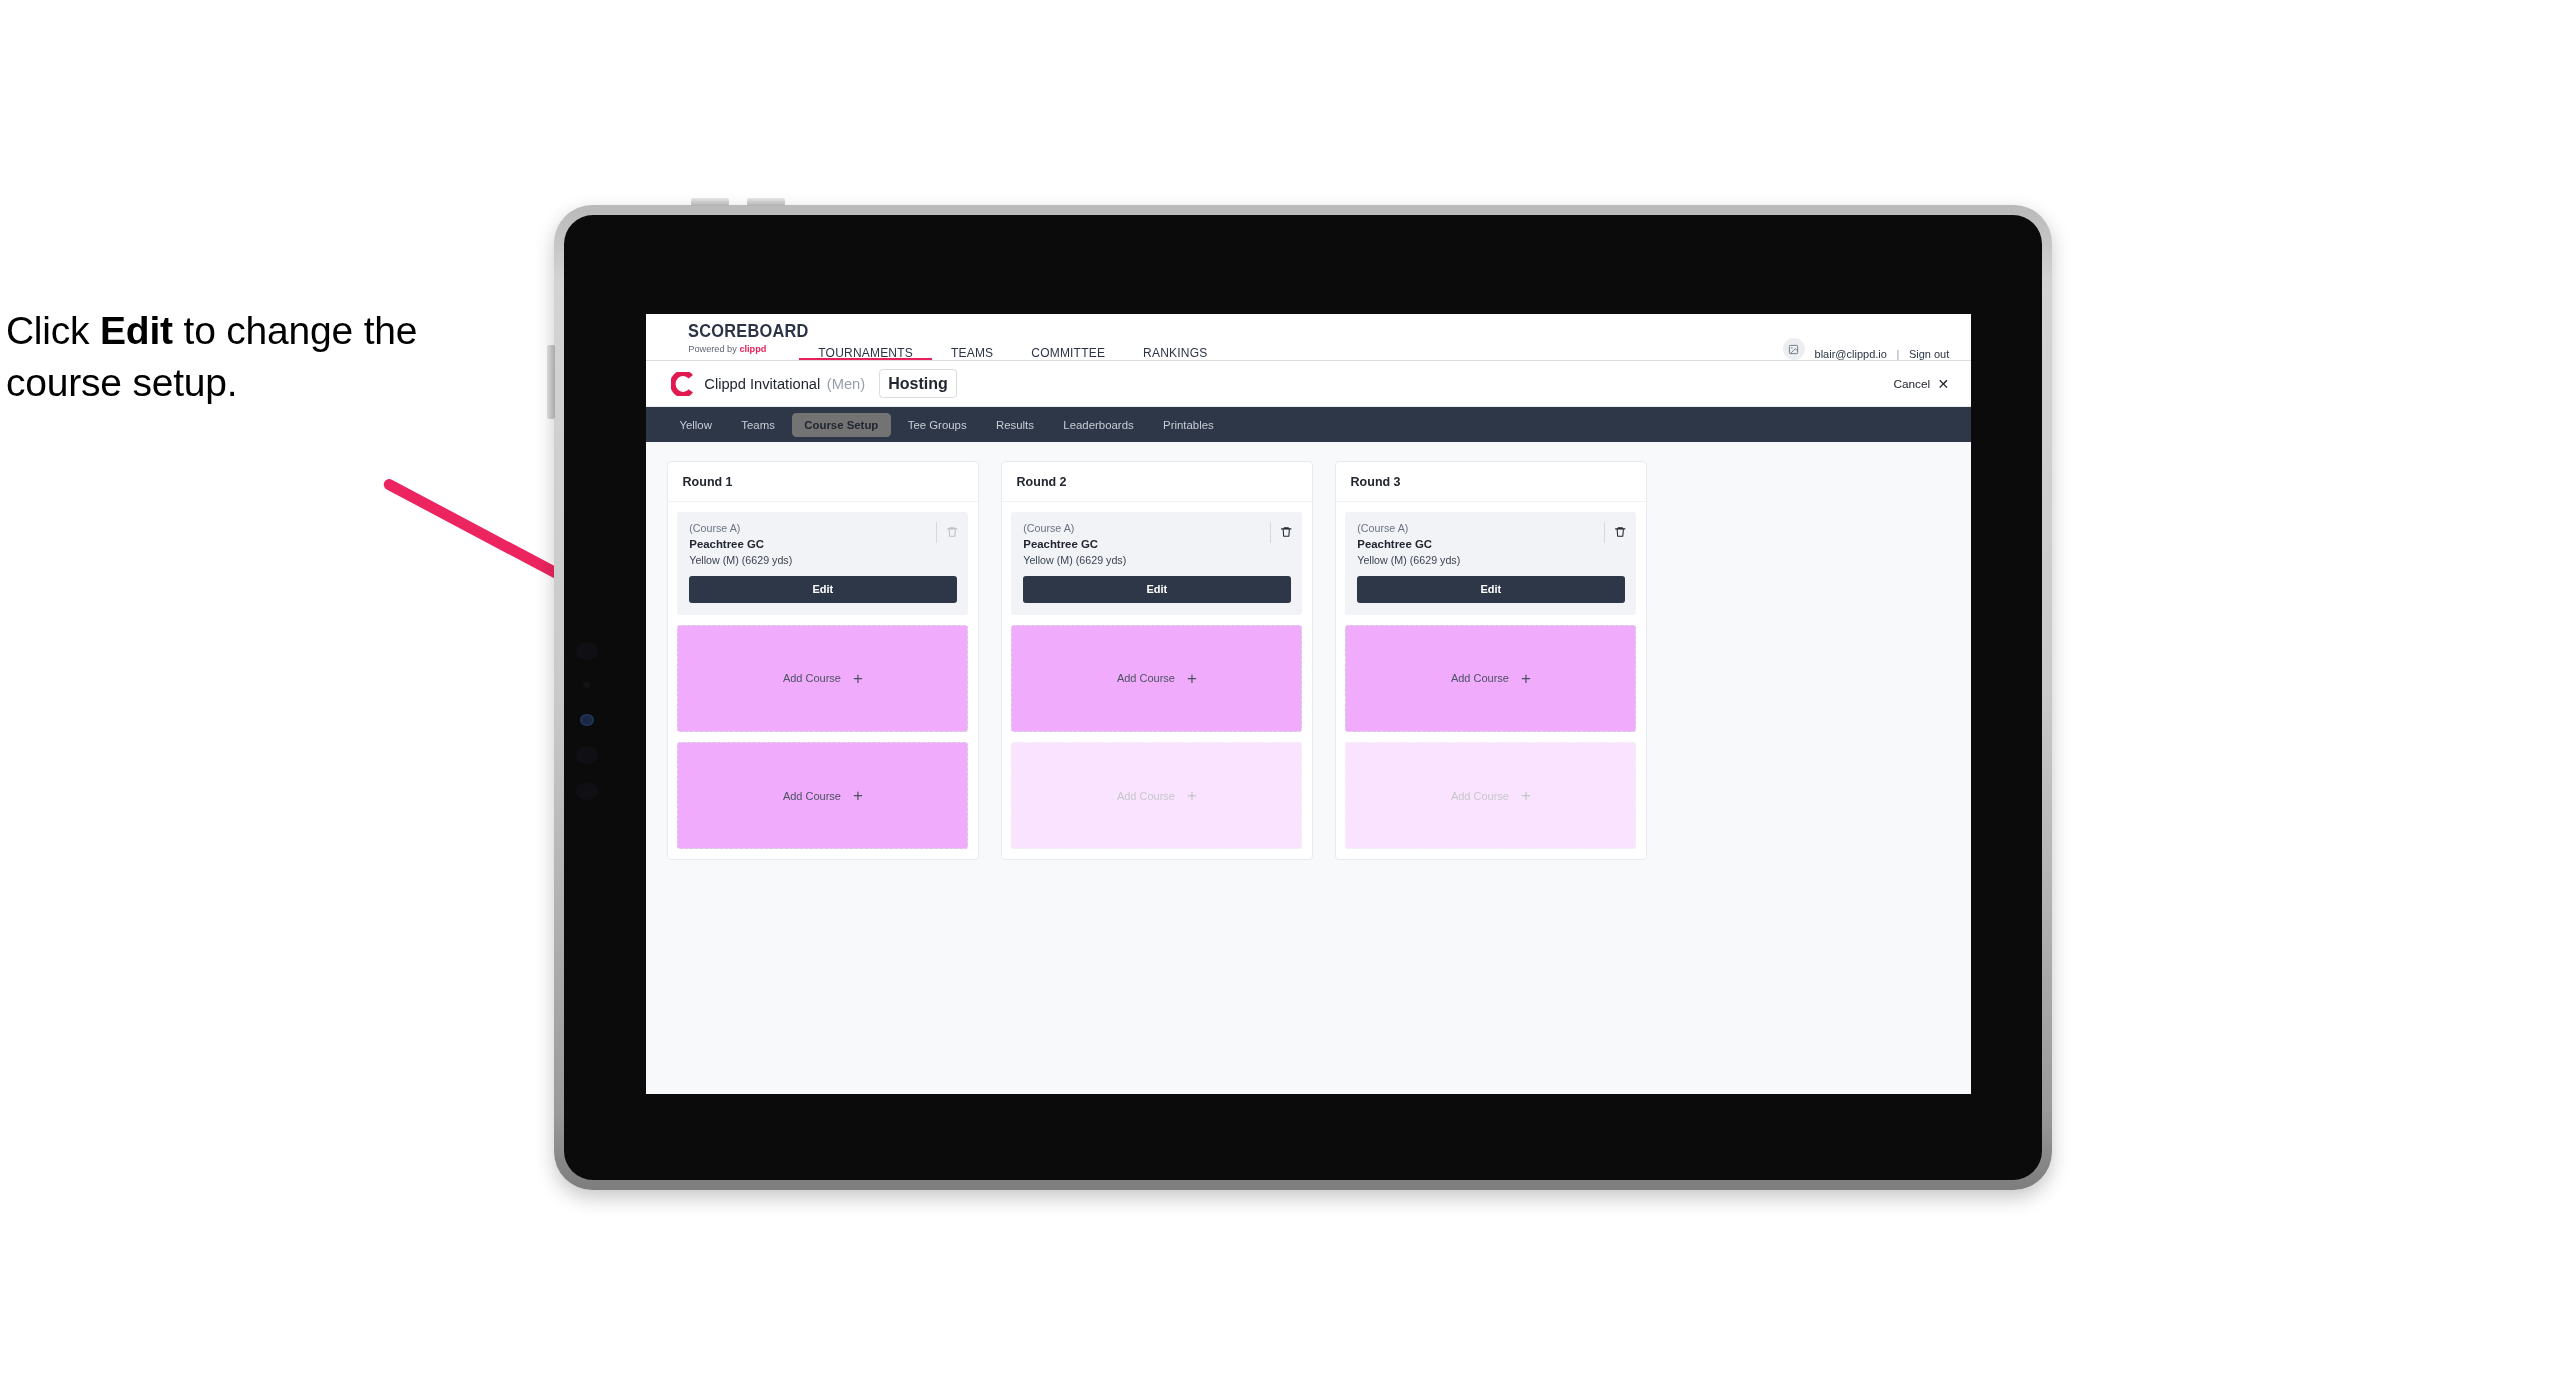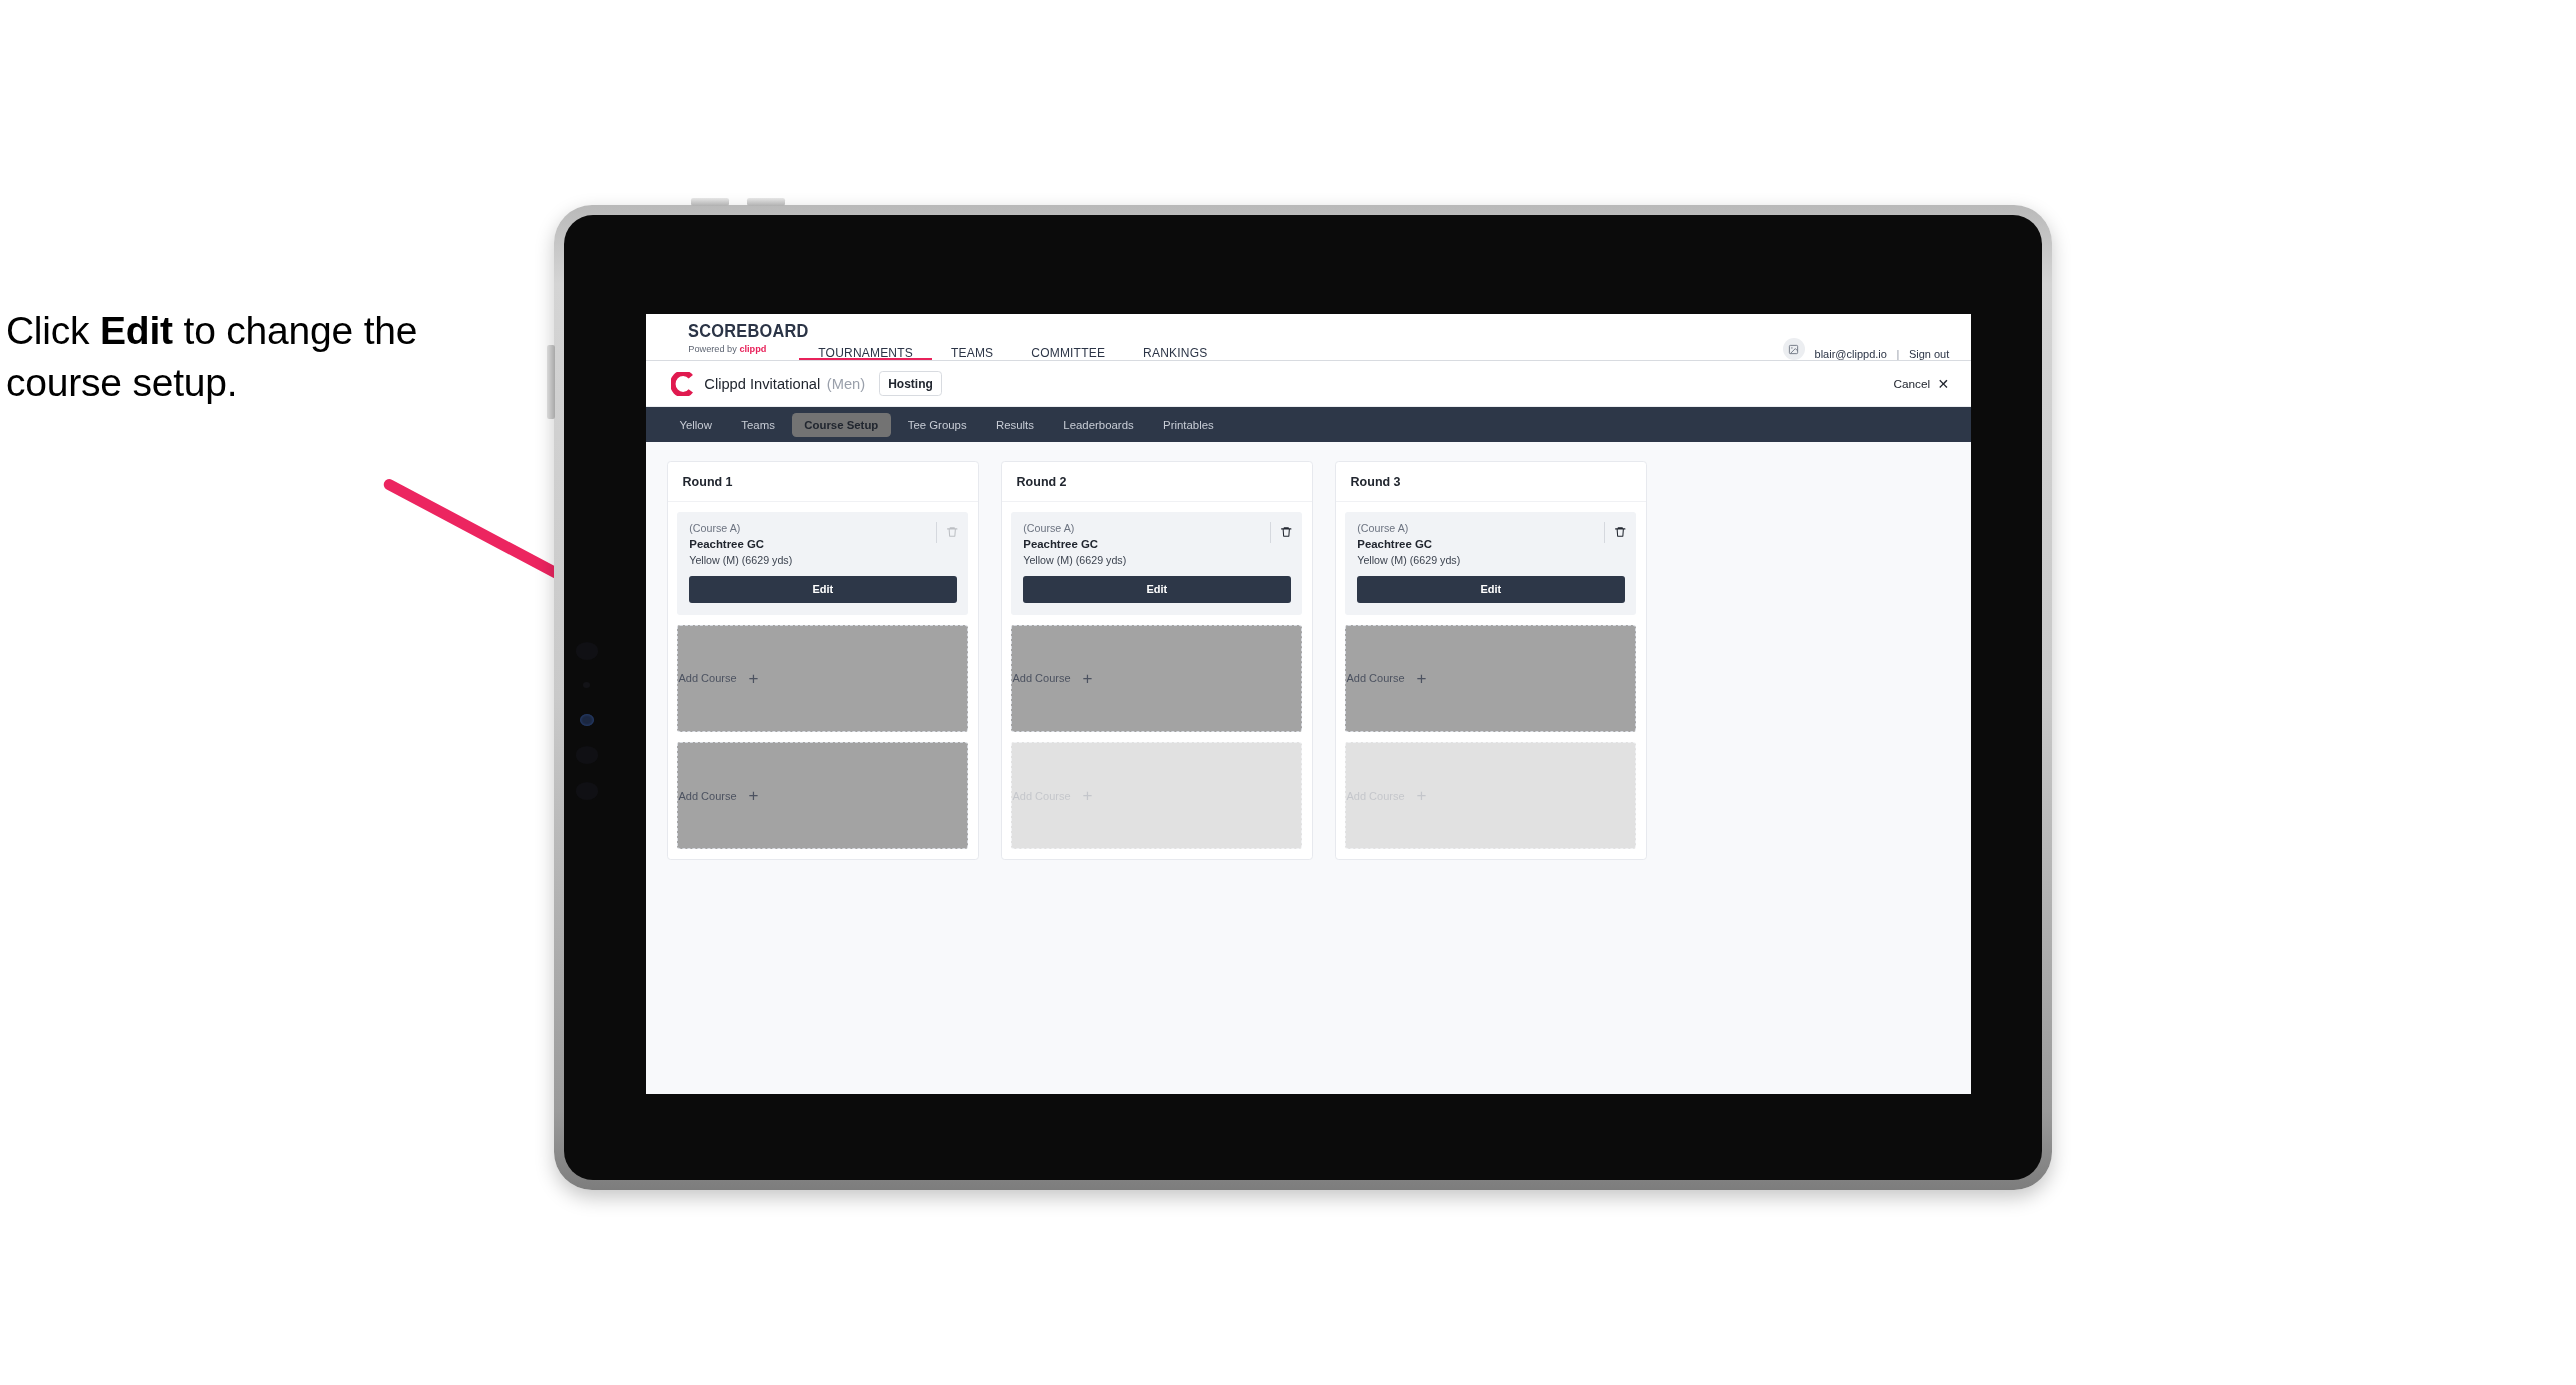--- a/index.html
+++ b/index.html
@@ -188,21 +188,21 @@
     flex: none;
   }
   .c-logo svg { display: block; }
   .tour-title { font-size: 14.7px; color: #21262f; }
   .tour-gender { font-size: 14.7px; color: #9aa0ab; margin-left: 6.6px; }
   .hosting-chip {
     margin-left: 14px;
     border: 0.7px solid #d8dbe0;
     border-radius: 3.7px;
     padding: 4.4px 8px;
-    font-size: 12px;
+    font-size: 16px;
     font-weight: 700;
     color: #21262f;
     background: #fff;
   }
   .cancel-wrap {
     margin-left: auto;
     display: flex; align-items: center; gap: 7.4px;
     font-size: 11.8px; color: #21262f;
     cursor: pointer;
   }
@@ -290,26 +290,27 @@
     cursor: pointer;
     font-family: "Liberation Sans", sans-serif;
   }
 
   .add-card {
     border: 1.2px dashed #d9dce2;
     border-radius: 2.9px;
     height: 107px;
     display: flex;
     align-items: center;
+    justify-content: center;
     gap: 12px;
     font-size: 11px;
     color: #4c5260;
     cursor: pointer;
     margin-bottom: 10.3px;
-    background: #a3a3a3;
+    background: #f0abfc;
   }
   .add-card:last-child { margin-bottom: 0; }
   .add-card.faded { opacity: 0.32; }
   .plus-ico { font-size: 17px; line-height: 0.8; color: #4c5260; font-weight: 400; }
 </style>
 </head>
 <body>
 
 <div class="annotation">
   <span>Click </span><b>Edit</b><span> to change the course setup.</span>

